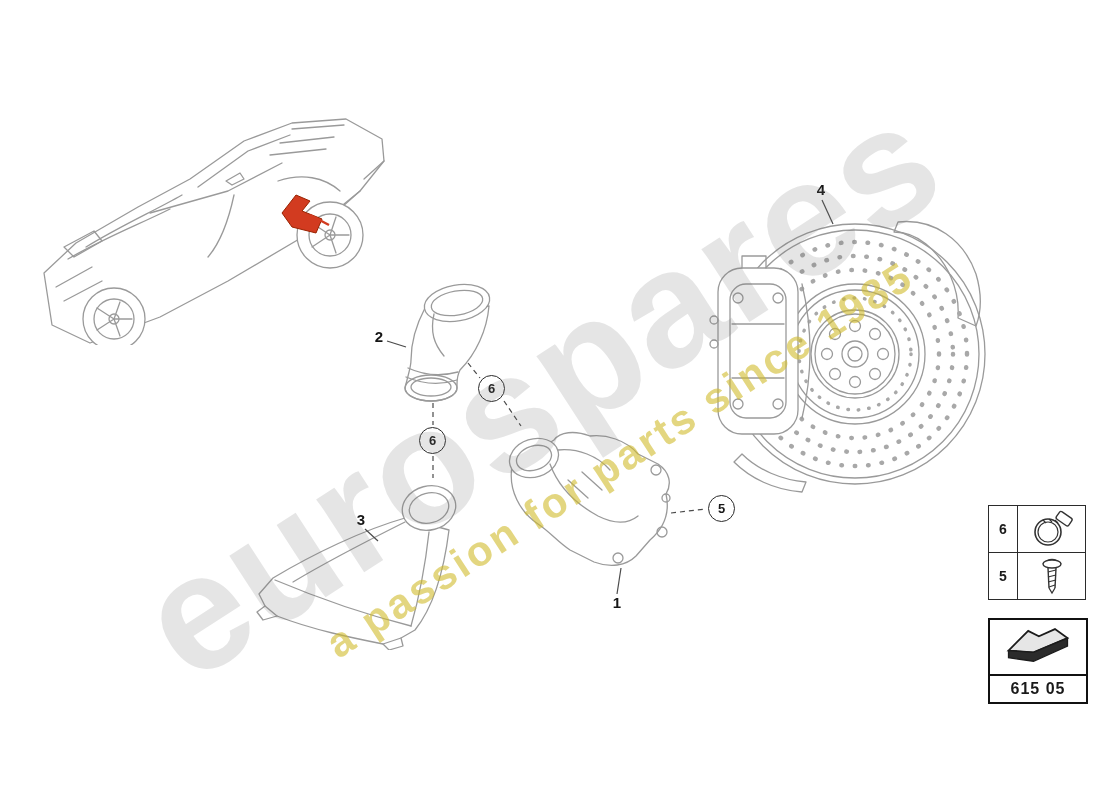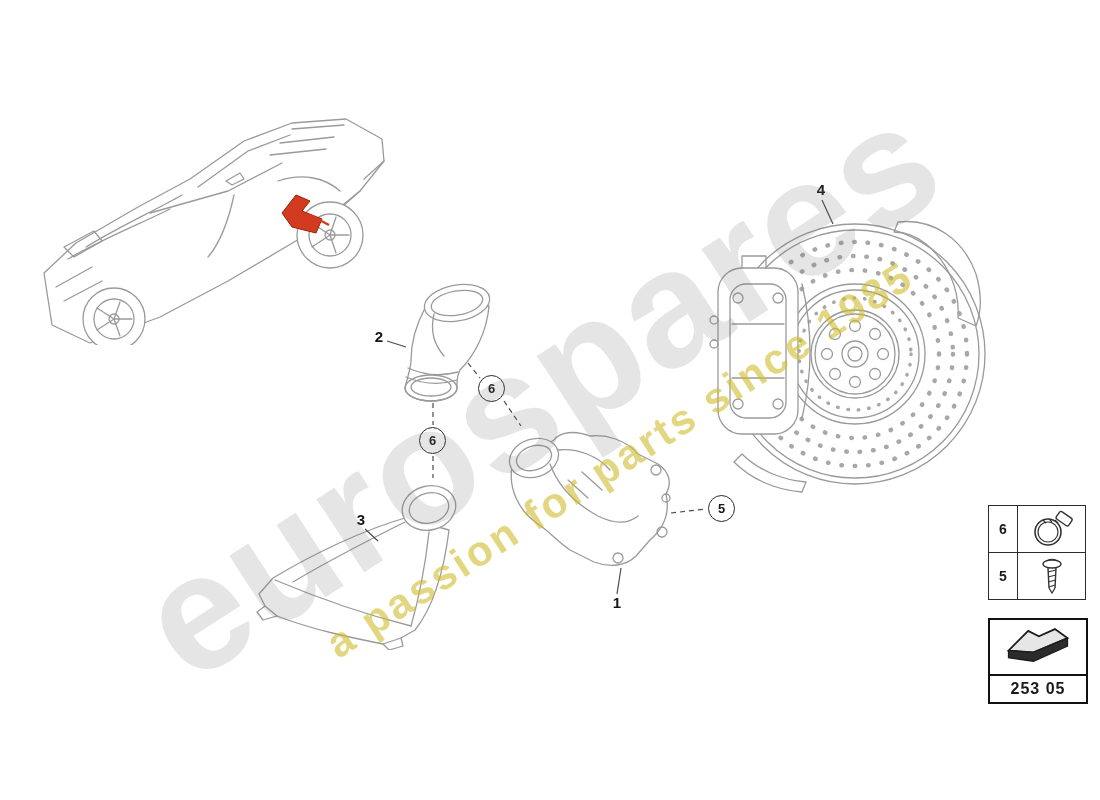--- a/index.html
+++ b/index.html
@@ -218,19 +218,19 @@
     </div>
   </div>
 
   <div id="code-box" class="abs">
     <div class="code-icon">
       <svg width="90" height="50" viewBox="0 0 90 56">
         <polygon points="12,32 34,10 46,16 64,8 78,18 40,34" fill="#e6e6e6" stroke="#1c1c1c" stroke-width="2"></polygon>
         <polygon points="12,32 40,34 78,18 78,27 40,44 12,40" fill="#2b2b2b" stroke="#1c1c1c" stroke-width="1.5"></polygon>
       </svg>
     </div>
-    <div class="code-num">253 05</div>
+    <div class="code-num">615 05</div>
   </div>
 
   <div id="wm-main" class="abs">eurospares</div>
   <div id="wm-sub" class="abs">a passion for parts since 1985</div>
 
 </div>
 
 </body></html>

